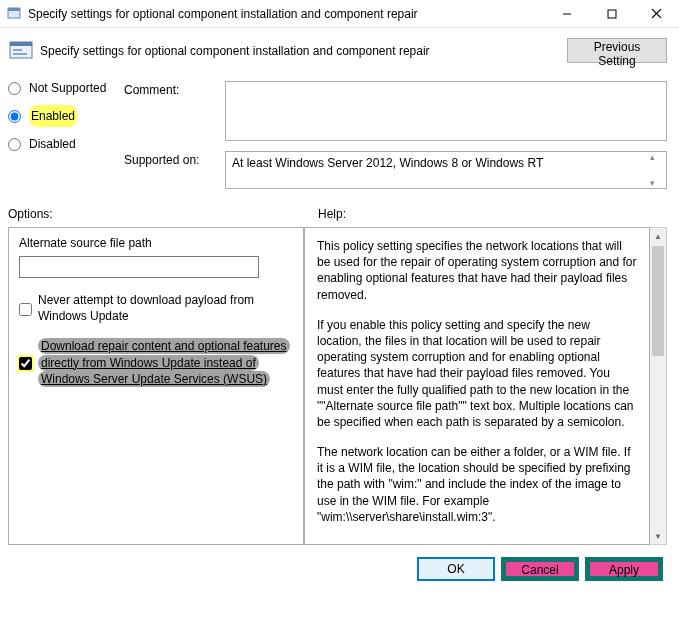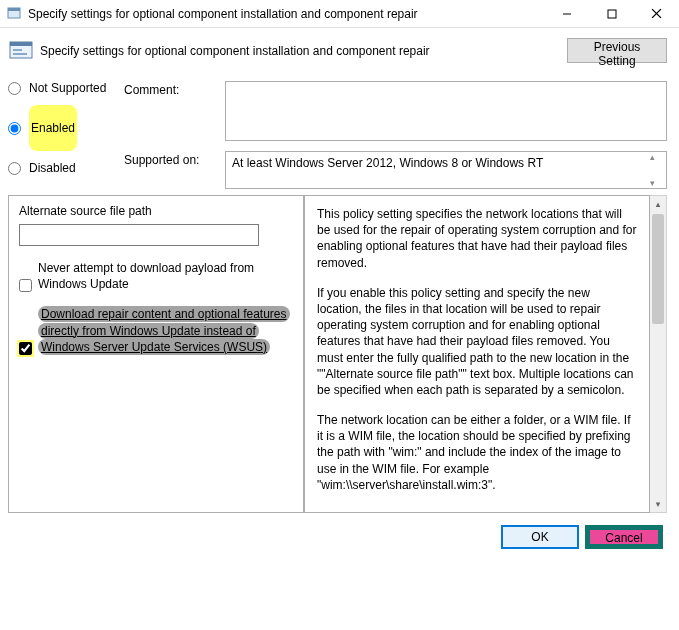--- a/index.html
+++ b/index.html
@@ -51,21 +51,21 @@
     margin-top: 18px;
     display: grid;
     grid-template-columns: 110px 95px 1fr;
     column-gap: 6px;
     row-gap: 10px;
     align-items: start;
   }
   .radios { display: flex; flex-direction: column; gap: 10px; }
   .radio-item { display: flex; align-items: center; gap: 4px; }
   .radio-item input { margin: 0 4px 0 0; }
-  .hl { background: #ffff66; border-radius: 8px; padding: 16px 2px; }
+  .hl { background: #ffff66; border-radius: 8px; padding: 4px 2px; }
   .comment-box {
     width: 100%;
     height: 60px;
     border: 1px solid #adadad;
     resize: none;
     font-family: inherit;
     font-size: 12px;
     padding: 4px;
   }
   .supported-box {
@@ -107,21 +107,21 @@
     width: 240px;
     height: 22px;
     border: 1px solid #7a7a7a;
     padding: 2px 4px;
     font-family: inherit;
     font-size: 12px;
     margin-bottom: 14px;
   }
   .chk-row {
     display: flex;
-    align-items: flex-end;
+    align-items: center;
     gap: 6px;
     margin-bottom: 14px;
     line-height: 1.35;
   }
   .chk-row input { margin: 2px 0 0 0; }
   .chk-row.hlblock .txt { background: #a3a3a3; border-radius: 10px; padding: 1px 3px; display: inline; box-decoration-break: clone; text-decoration: underline; -webkit-box-decoration-break: clone; }
   .chk-row.hlblock input { accent-color: #000; outline: 2px solid #ffff66; }
   .help-wrap { flex: 1; display: flex; }
   .help-panel {
     flex: 1;
@@ -235,20 +235,24 @@
     <div class="supported-label">Supported on:</div>
     <div class="supported-box">
       <span>At least Windows Server 2012, Windows 8 or Windows RT</span>
       <div class="scroll-ud">
         <span>▴</span>
         <span>▾</span>
       </div>
     </div>
   </div>
 
+  <div class="section-labels">
+    <div class="left">Options:</div>
+    <div class="right">Help:</div>
+  </div>
 
   <div class="panels">
     <div class="options-panel">
       <div class="opt-label">Alternate source file path</div>
       <input class="opt-input" type="text" value="" style="">
       <div class="chk-row">
         <input type="checkbox" style="">
         <span class="txt">Never attempt to download payload from Windows Update</span>
       </div>
       <div class="chk-row hlblock">
@@ -268,14 +272,15 @@
         <div class="arrow up">▴</div>
         <div class="thumb"></div>
         <div class="arrow down">▾</div>
       </div>
     </div>
   </div>
 
   <div class="footer">
     <button class="primary">OK</button>
     <button>Cancel</button>
+    <button>Apply</button>
   </div>
 </div>
 
 </body></html>

